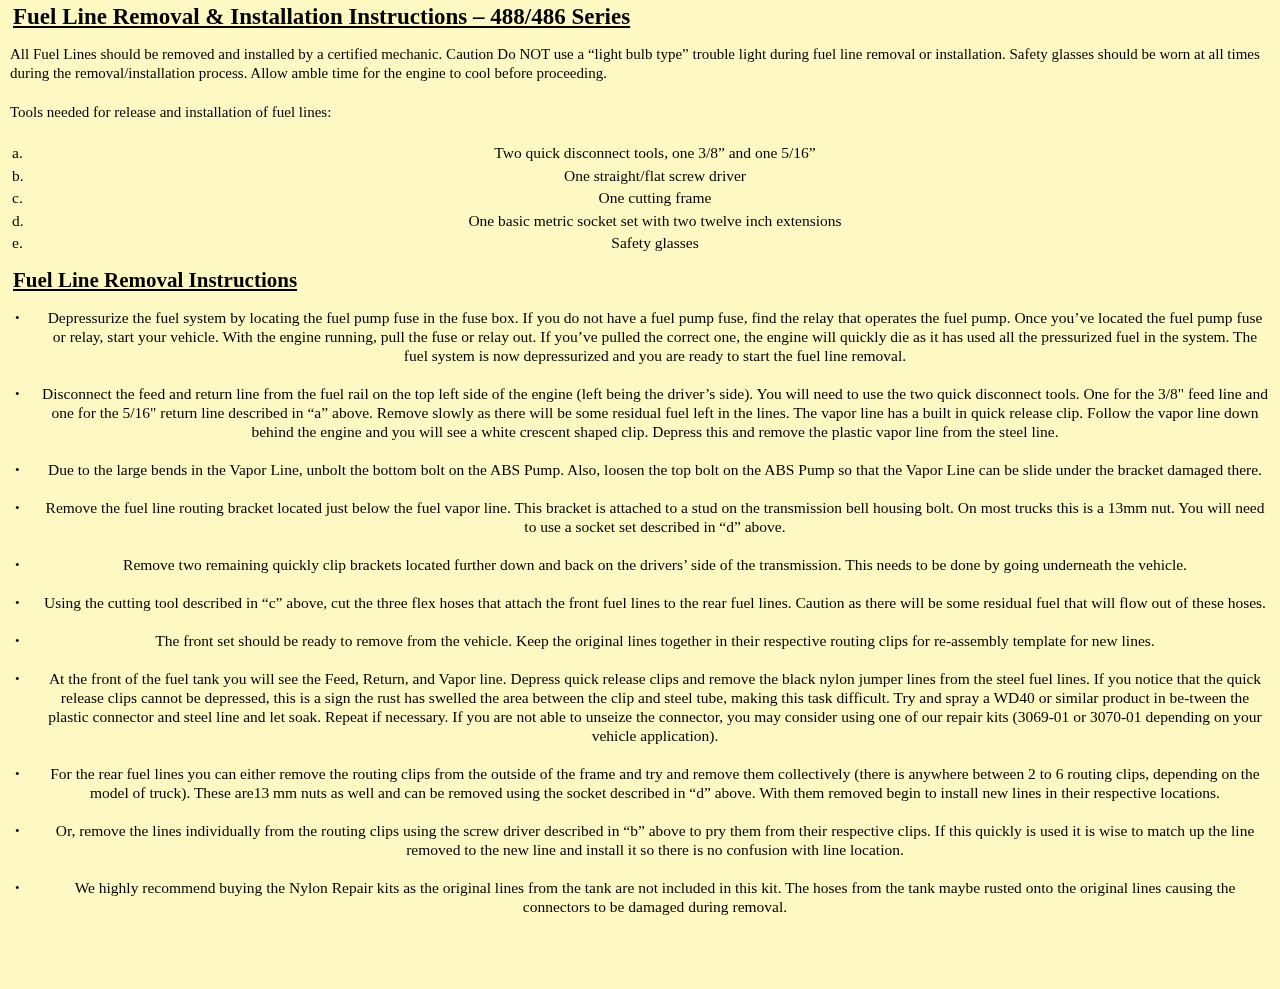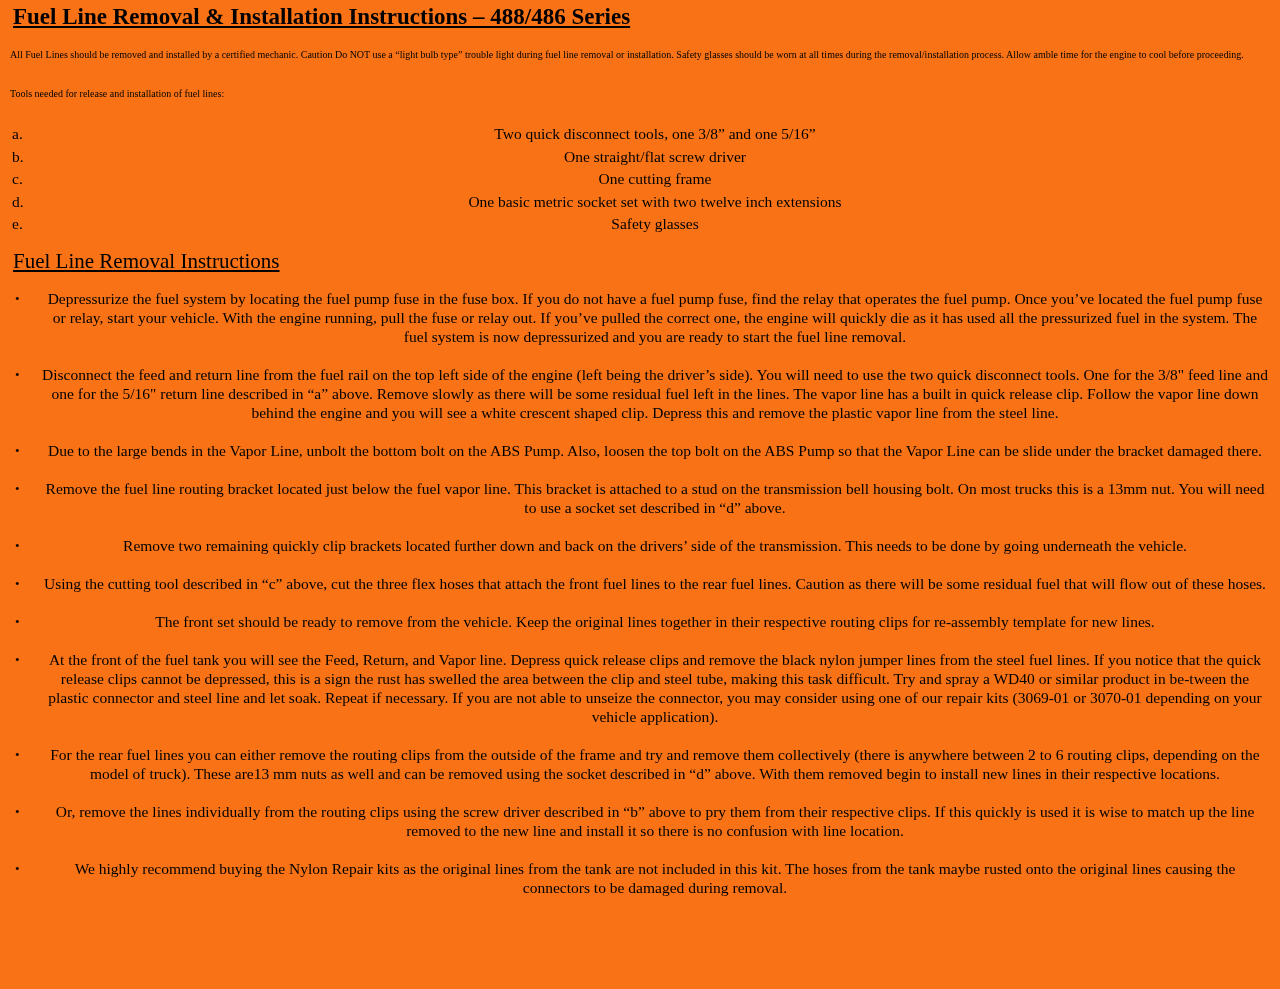--- a/index.html
+++ b/index.html
@@ -10,31 +10,31 @@
     height: 989px;
     overflow: hidden;
   }
   .page {
     box-sizing: border-box;
     width: 1280px;
     height: 989px;
     padding: 3px 10px 9px 10px;
     font-family: "Liberation Serif", "DejaVu Serif", serif;
     color: #000000;
-    background: #f97316;
+    background: #fef9c3;
   }
   .title {
     font-size: 23px;
     line-height: 28px;
     font-weight: 700;
     text-decoration: underline;
     margin: 0 0 0 3px;
   }
   .para {
-    font-size: 10px;
+    font-size: 15px;
     line-height: 19px;
     margin: 0;
     text-align: left;
   }
   .intro { margin-top: 14px; }
   .tools-intro { margin-top: 20px; }
   .tools { margin-top: 21px; }
   .tool-row {
     display: flex;
     font-size: 15.5px;
@@ -43,21 +43,21 @@
   }
   .letter-marker {
     flex: 0 0 30px;
     width: 30px;
     padding-left: 2px;
     box-sizing: border-box;
   }
   .section-heading {
     font-size: 21px;
     line-height: 26px;
-    font-weight: 400;
+    font-weight: 700;
     text-decoration: underline;
     margin: 15px 0 0 3px;
   }
   .steps { margin-top: 15px; }
   .step-row {
     display: flex;
     font-size: 15.5px;
     line-height: 19px;
     margin-bottom: 19px;
   }

